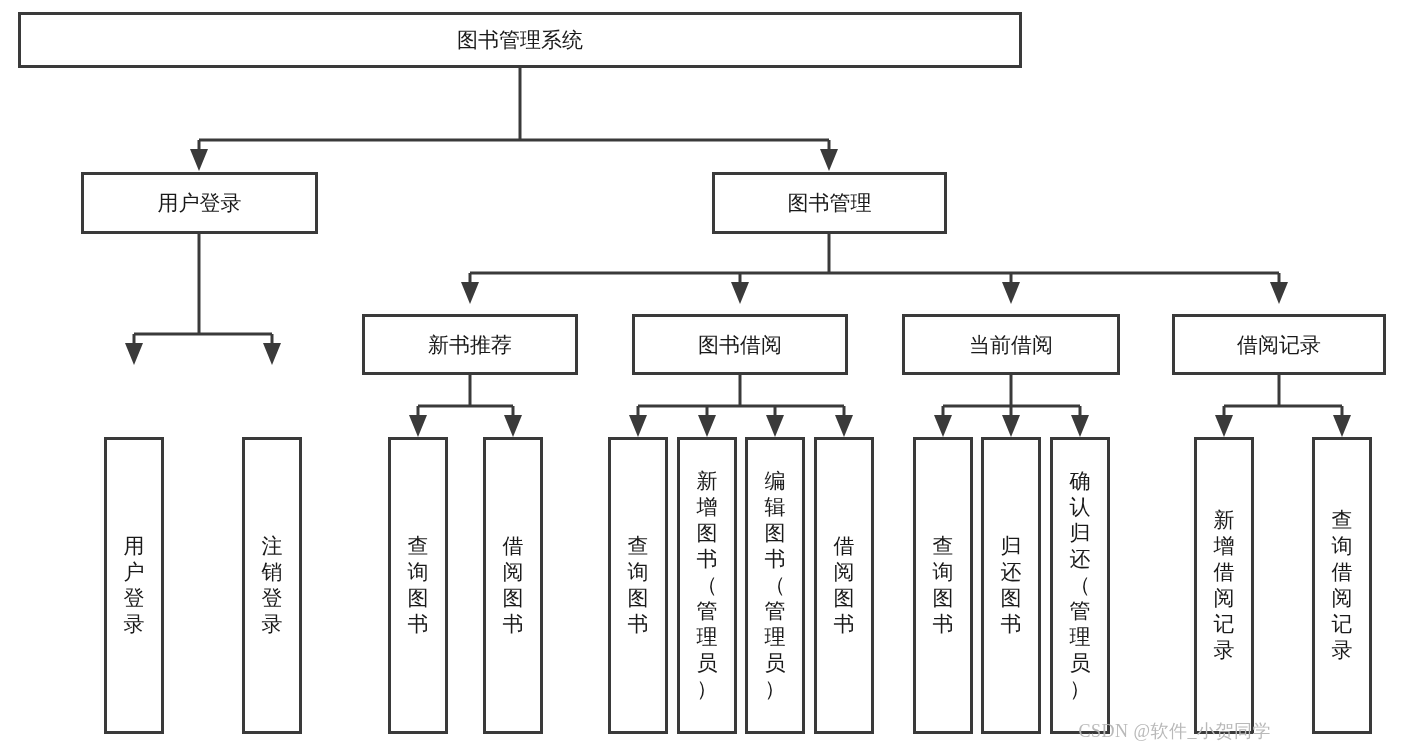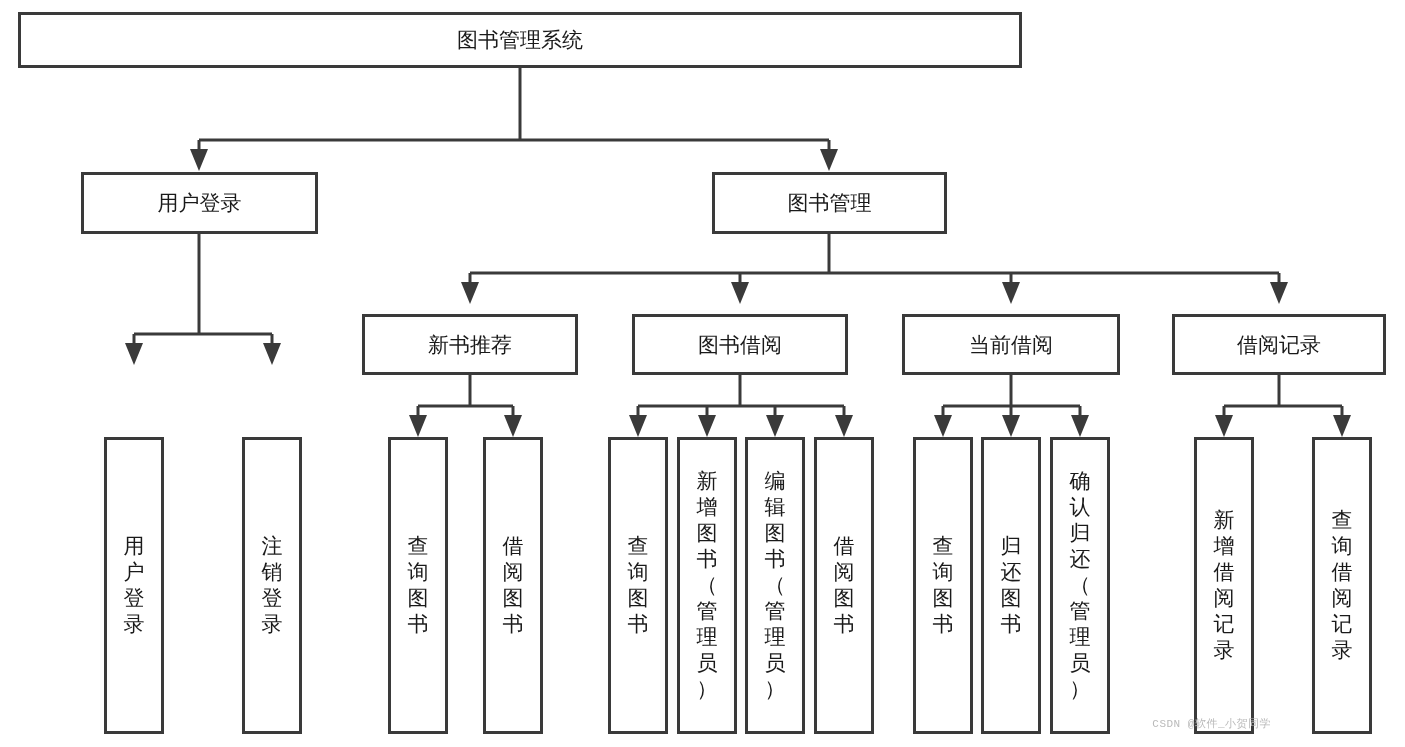--- a/index.html
+++ b/index.html
@@ -52,23 +52,23 @@
   }
   .node-label-v {
     font-family: "DejaVu Sans", "Liberation Sans", sans-serif;
     font-size: 21px;
     fill: #1a1a1a;
     text-anchor: middle;
   }
   .watermark {
     position: absolute;
     right: 8px;
-    bottom: 16px;
-    font-family: Liberation Mono, monospace;
-    font-size: 11px;
+    bottom: 4px;
+    font-family: Liberation Serif, serif;
+    font-size: 18px;
     color: #b9b9b9;
     letter-spacing: 0.5px;
     white-space: nowrap;
     user-select: none;
   }
 </style>
 </head>
 <body>
 
 <div id="diagram-root">

